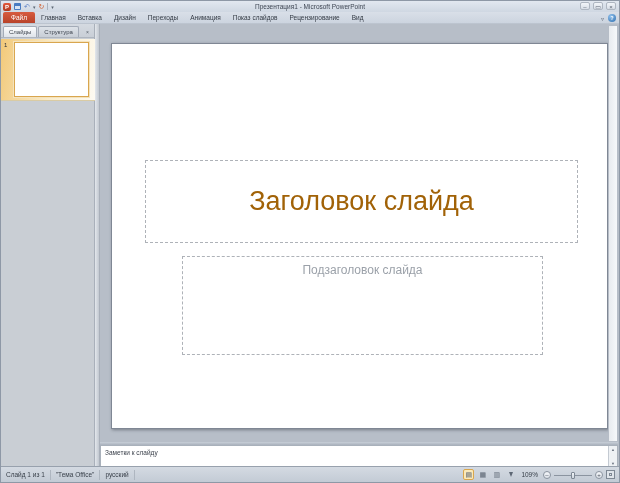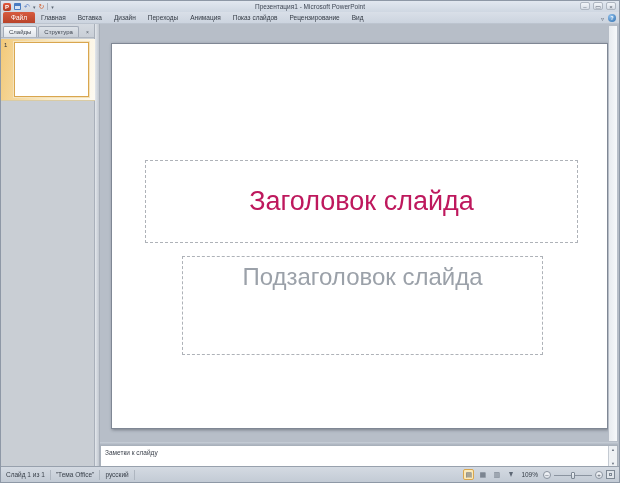--- a/index.html
+++ b/index.html
@@ -53,23 +53,23 @@
     border:1px solid #d9a64e; box-shadow:0 0 0 1px #f4e3bd; }
   .pane-splitter { position:absolute; left:94px; top:23px; width:5px; height:444px;
     background:linear-gradient(to right,#e3e7ec,#c2c8d0); border-right:1px solid #a9b0ba; }
 
   
   .slide { position:absolute; left:110px; top:42px; width:497px; height:386px; background:#fff;
     border:1px solid #7f8794; box-shadow:1px 1px 3px rgba(40,45,55,.45); }
   .ph { position:absolute; border:1px dashed #aeb2b8; }
   .ph-title { left:33px; top:116px; width:433px; height:83px;
     display:flex; align-items:center; justify-content:center;
-    font-size:27px; color:#be185d; }
+    font-size:27px; color:#a16207; }
   .ph-subtitle { left:70px; top:212px; width:361px; height:99px;
-    text-align:center; padding-top:6px; font-size:24px; color:#9ba1a9; }
+    text-align:center; padding-top:6px; font-size:12px; color:#9ba1a9; }
   .vscroll { position:absolute; right:1px; top:24px; width:10px; height:417px;
     background:linear-gradient(to right,#e8ebef,#f6f8fa); border:1px solid #b6bdc7; }
 
   
   .splitter { position:absolute; left:99px; top:441px; right:1px; height:3px;
     background:linear-gradient(#c8cfd8,#aab2bd); }
   .notes { position:absolute; left:99px; top:444px; right:1px; height:23px; background:#fff;
     border:1px solid #a9b1bb; font-size:6.5px; color:#3c424c; padding:3px 12px 0 4px; }
   .notes-scroll { position:absolute; right:0; top:0; bottom:0; width:9px;
     background:#eef1f4; border-left:1px solid #c4cad2; display:flex; flex-direction:column;

